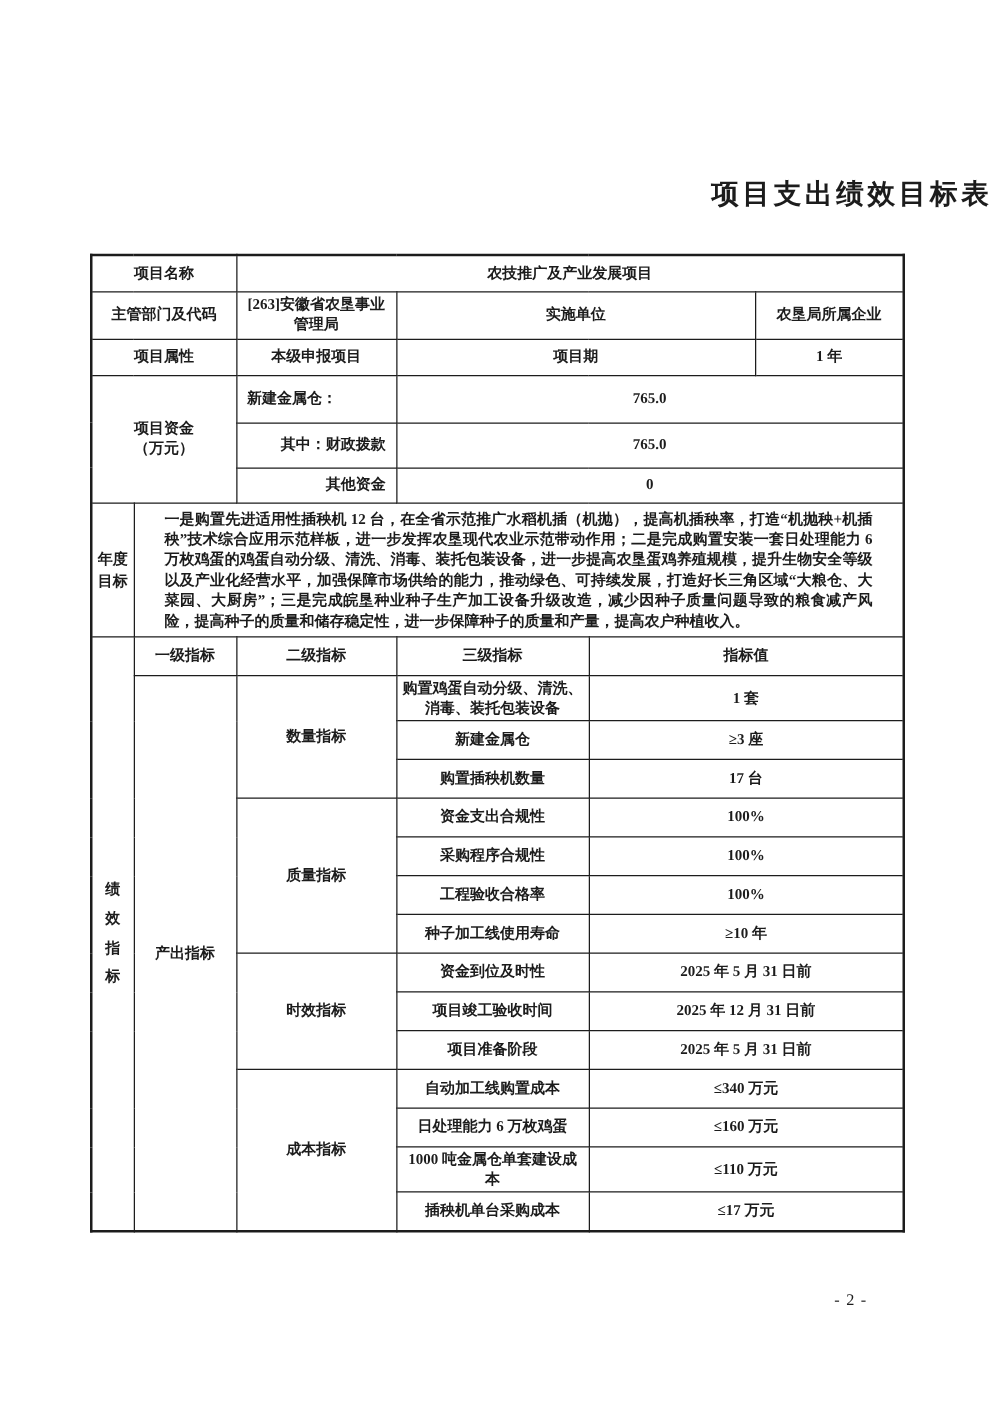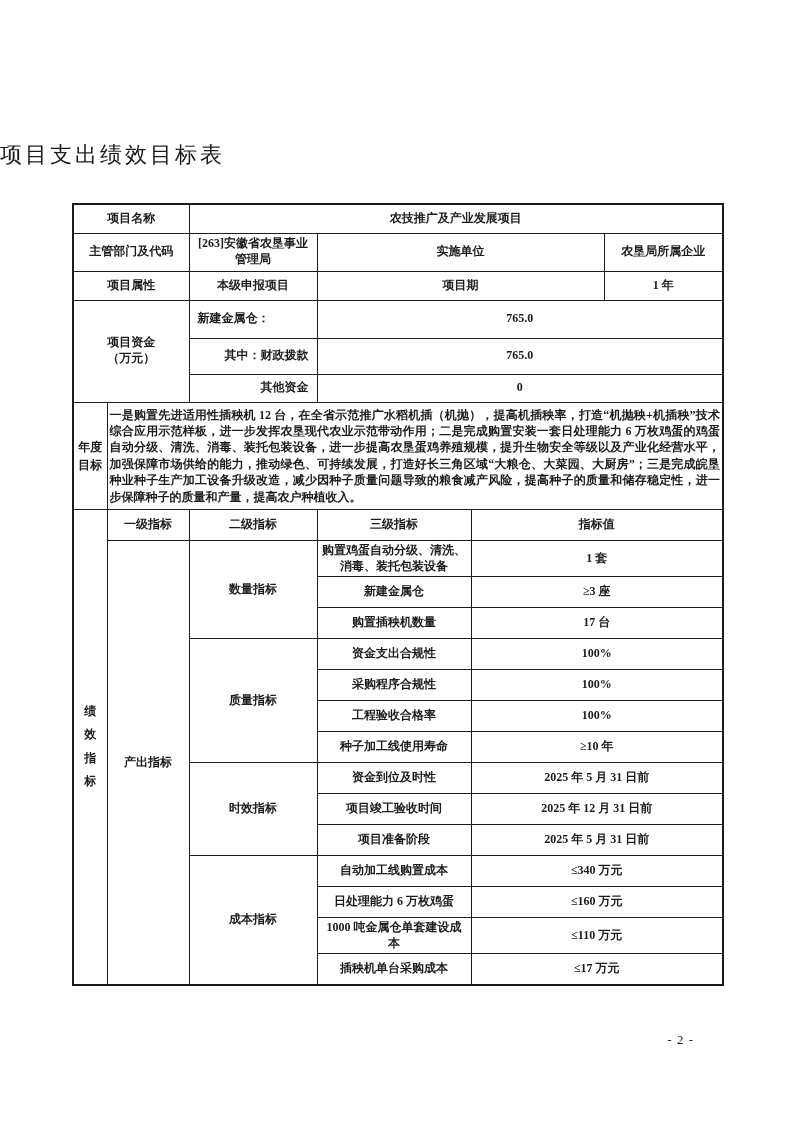--- a/index.html
+++ b/index.html
@@ -10,23 +10,23 @@
     height: 1123px;
     background: #ffffff;
     font-family: "Liberation Serif", serif;
     color: #1c1c1c;
     overflow: hidden;
   }
   .doc-title {
     position: absolute;
     top: 140px; left: 0;
     width: 100%;
-    text-align: left;
+    text-align: right;
     font-size: 22px;
-    font-weight: normal;
+    font-weight: bold;
     letter-spacing: 3px;
   }
   .doc-subtitle {
     position: absolute;
     top: 182px; left: 0;
     width: 100%;
     text-align: center;
     font-size: 13px;
     letter-spacing: 2px;
     white-space: pre;
@@ -69,21 +69,21 @@
     letter-spacing: 0;
   }
   .goal-label {
     width: 2em;
     margin: 0 auto;
     word-break: break-all;
     line-height: 1.5;
   }
   td.goal-text {
     text-align: justify;
-    padding: 4px 2px;
+    padding: 4px 24px;
     line-height: 16.4px;
     font-size: 12px;
   }
   .page-number {
     position: absolute;
     top: 1032px;
     right: 100px;
     font-size: 13px;
     letter-spacing: 1px;
   }

